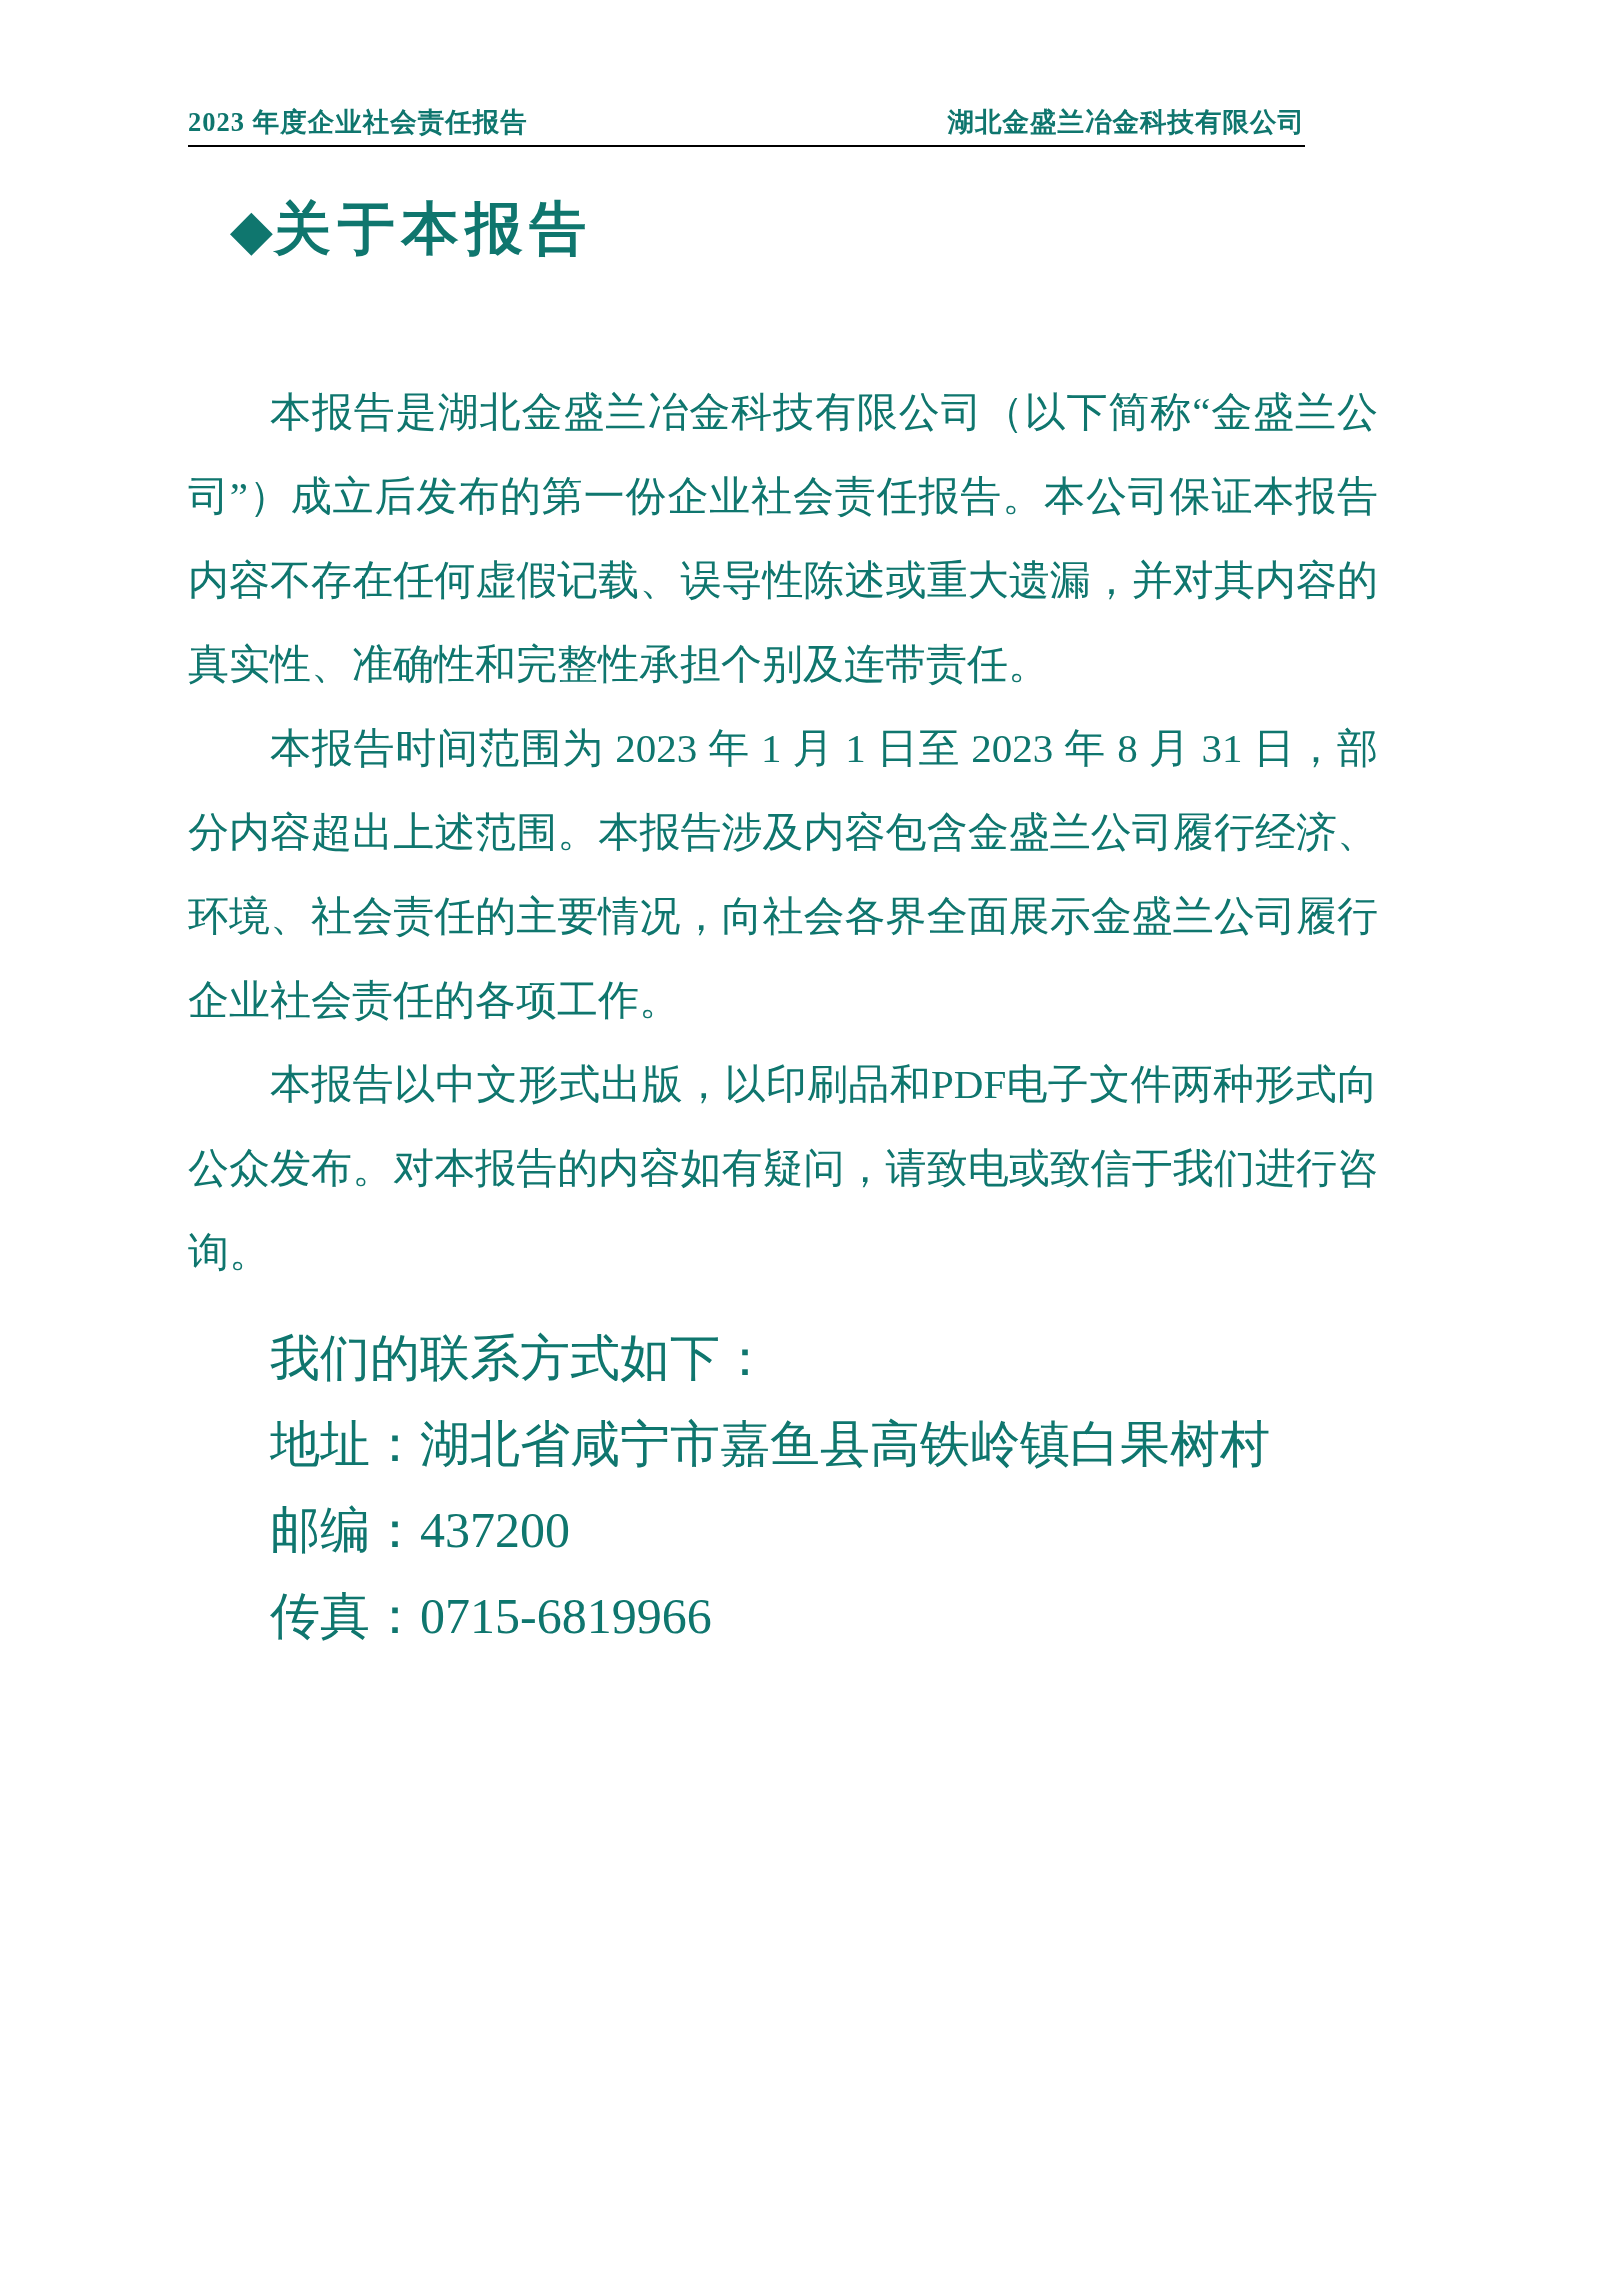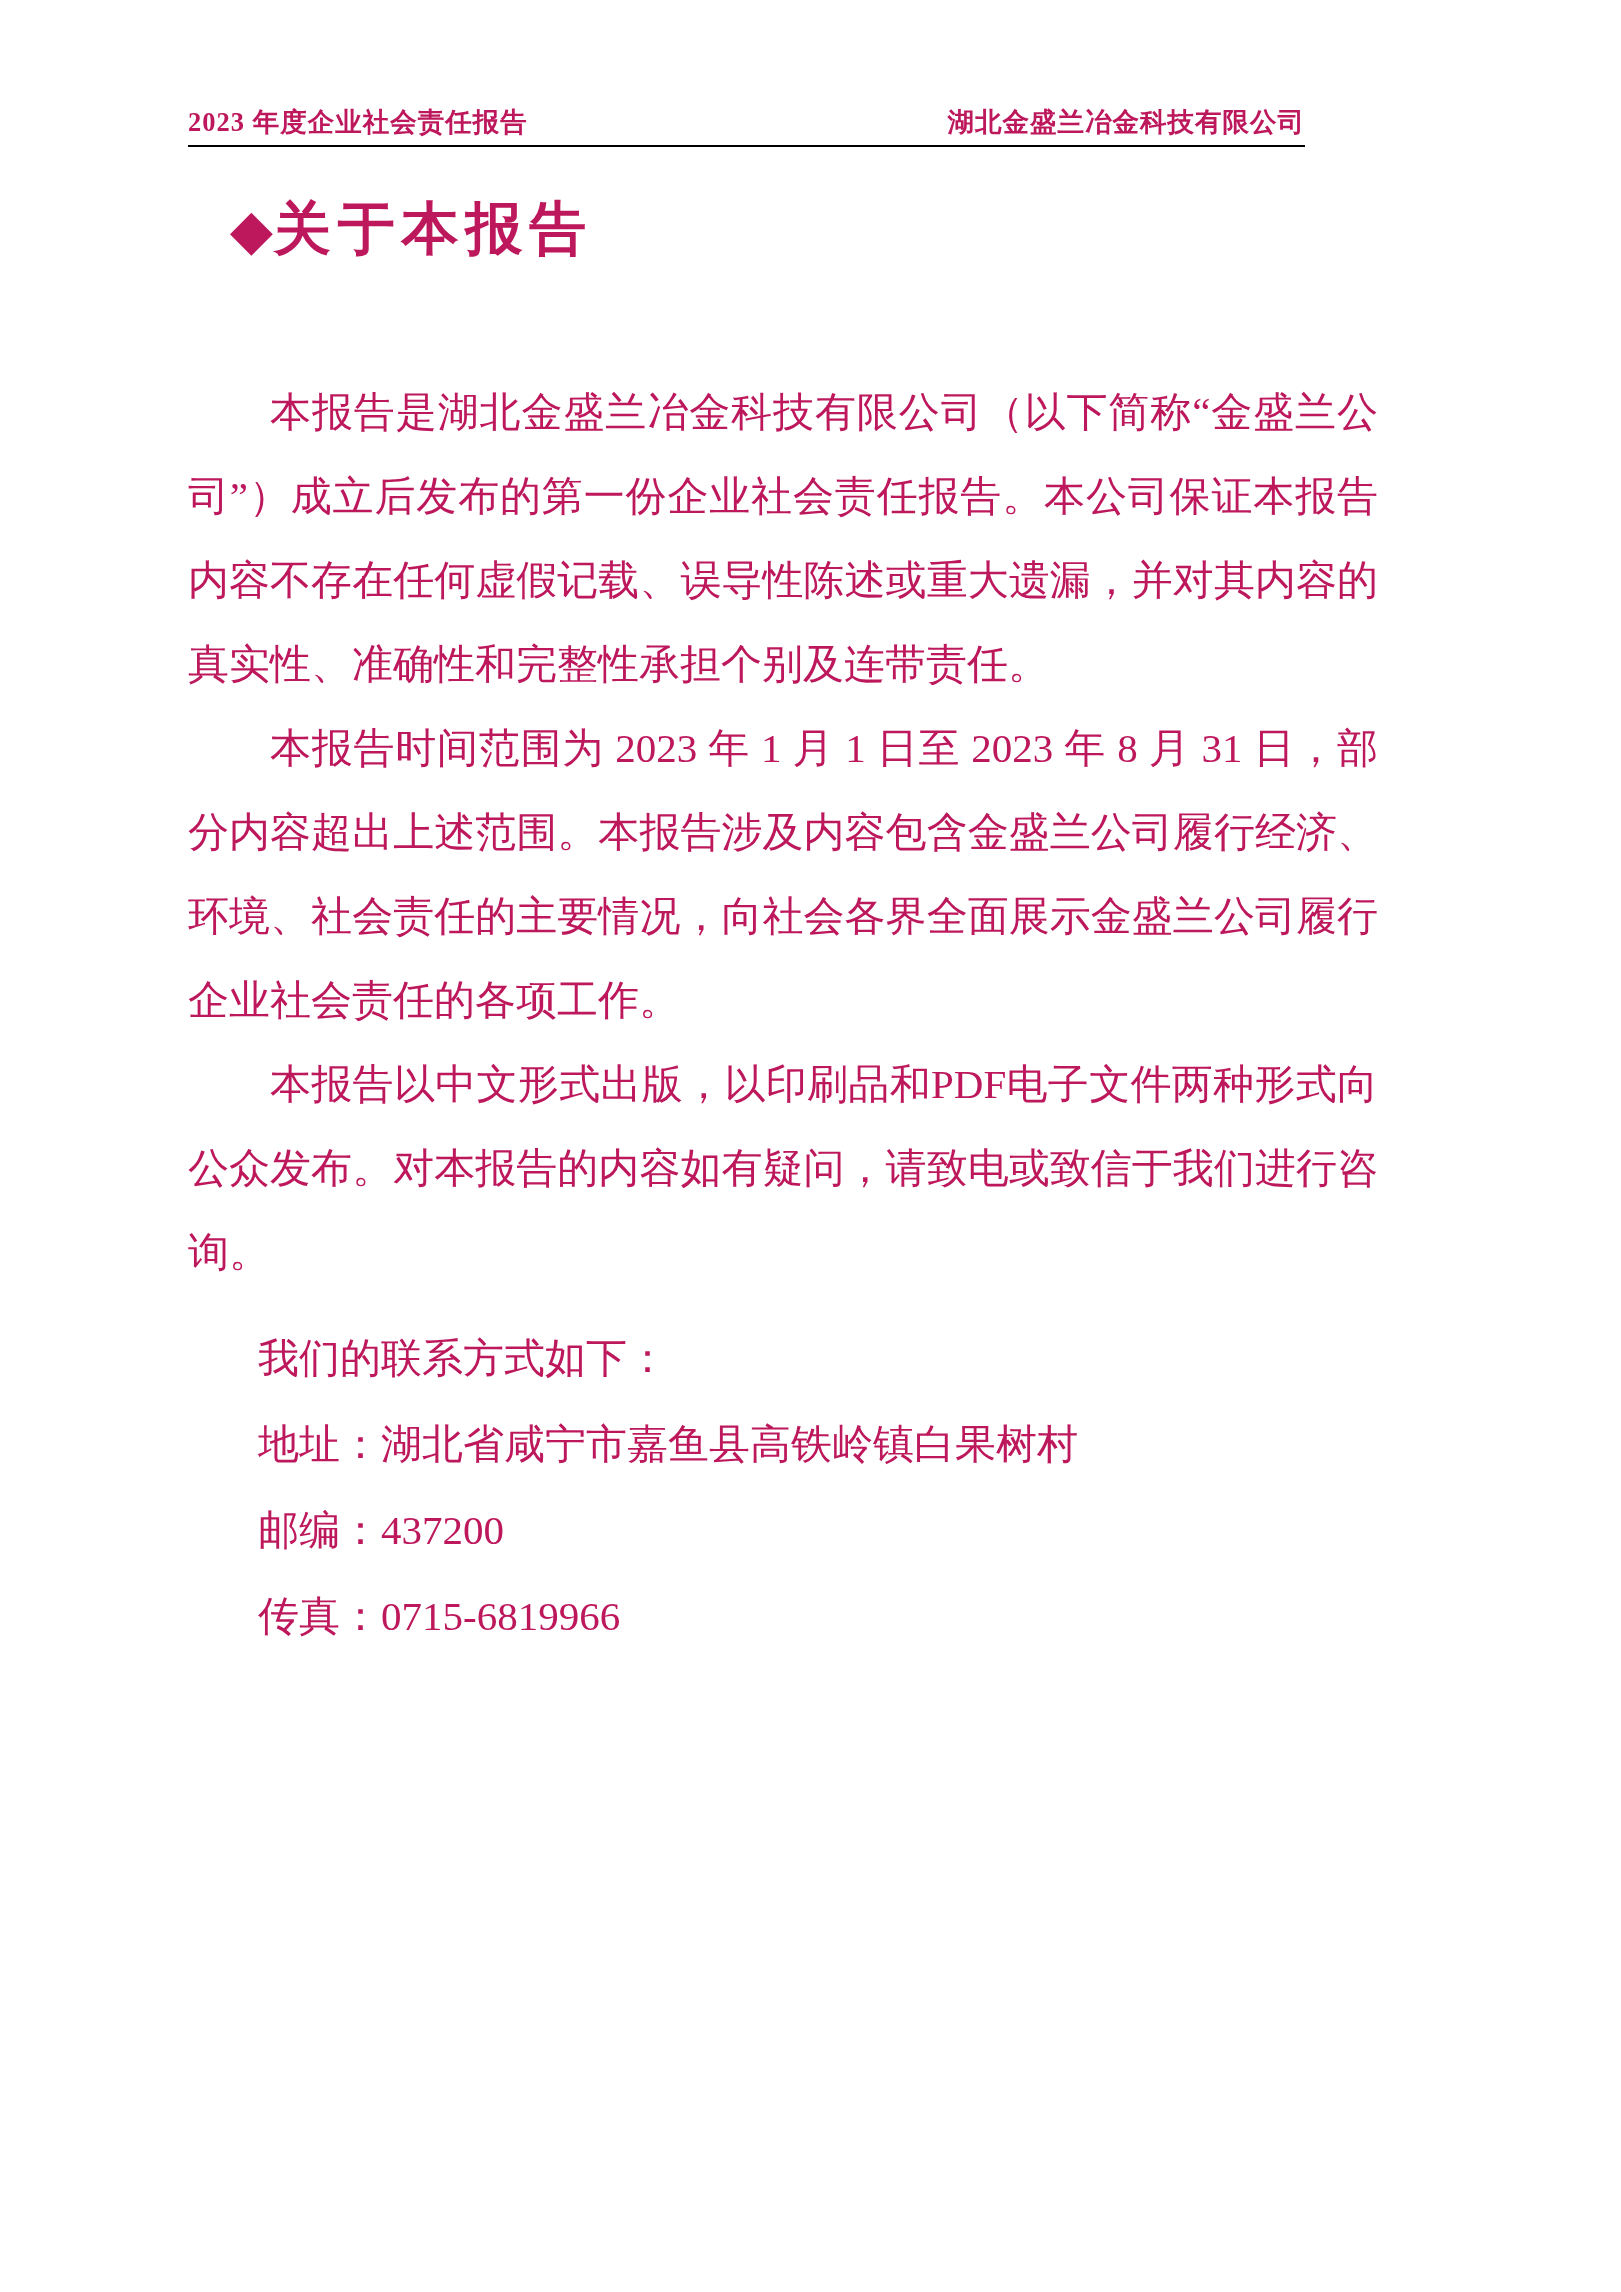--- a/index.html
+++ b/index.html
@@ -6,21 +6,21 @@
     margin: 0;
     padding: 0;
     background: #e8e8e8;
   }
   .page {
     position: relative;
     width: 1621px;
     height: 2293px;
     margin: 0 auto;
     background: #ffffff;
-    color: #be185d;
+    color: #0f766e;
     font-family: "Liberation Serif", "DejaVu Serif", serif;
   }
   
   .doc-header {
     position: absolute;
     top: 104px;
     left: 188px;
     width: 1117px;
     display: flex;
     justify-content: space-between;
@@ -60,23 +60,23 @@
     text-align: justify;
   }
   .doc-body p {
     margin: 0;
     text-indent: 82px;
   }
   
   .contact {
     position: absolute;
     top: 1315px;
-    left: 176px;
+    left: 188px;
     width: 1190px;
-    font-size: 41px;
+    font-size: 50px;
     line-height: 86px;
   }
   .contact p {
     margin: 0;
     text-indent: 82px;
     white-space: nowrap;
   }
 </style>
 </head>
 <body>

